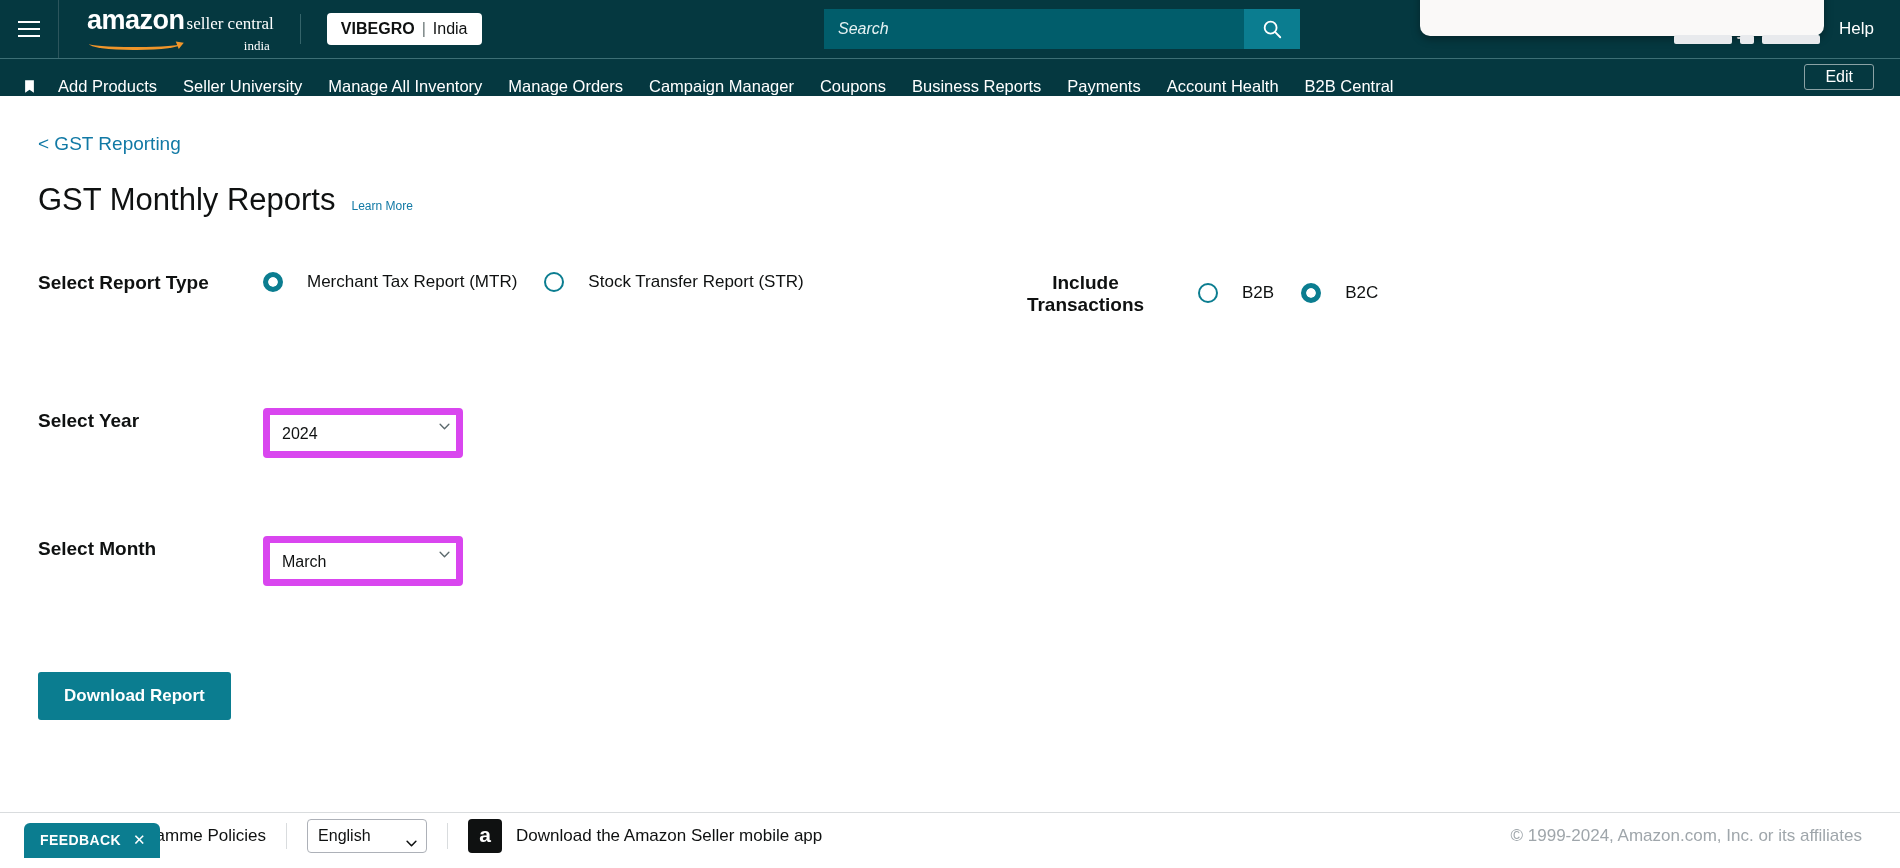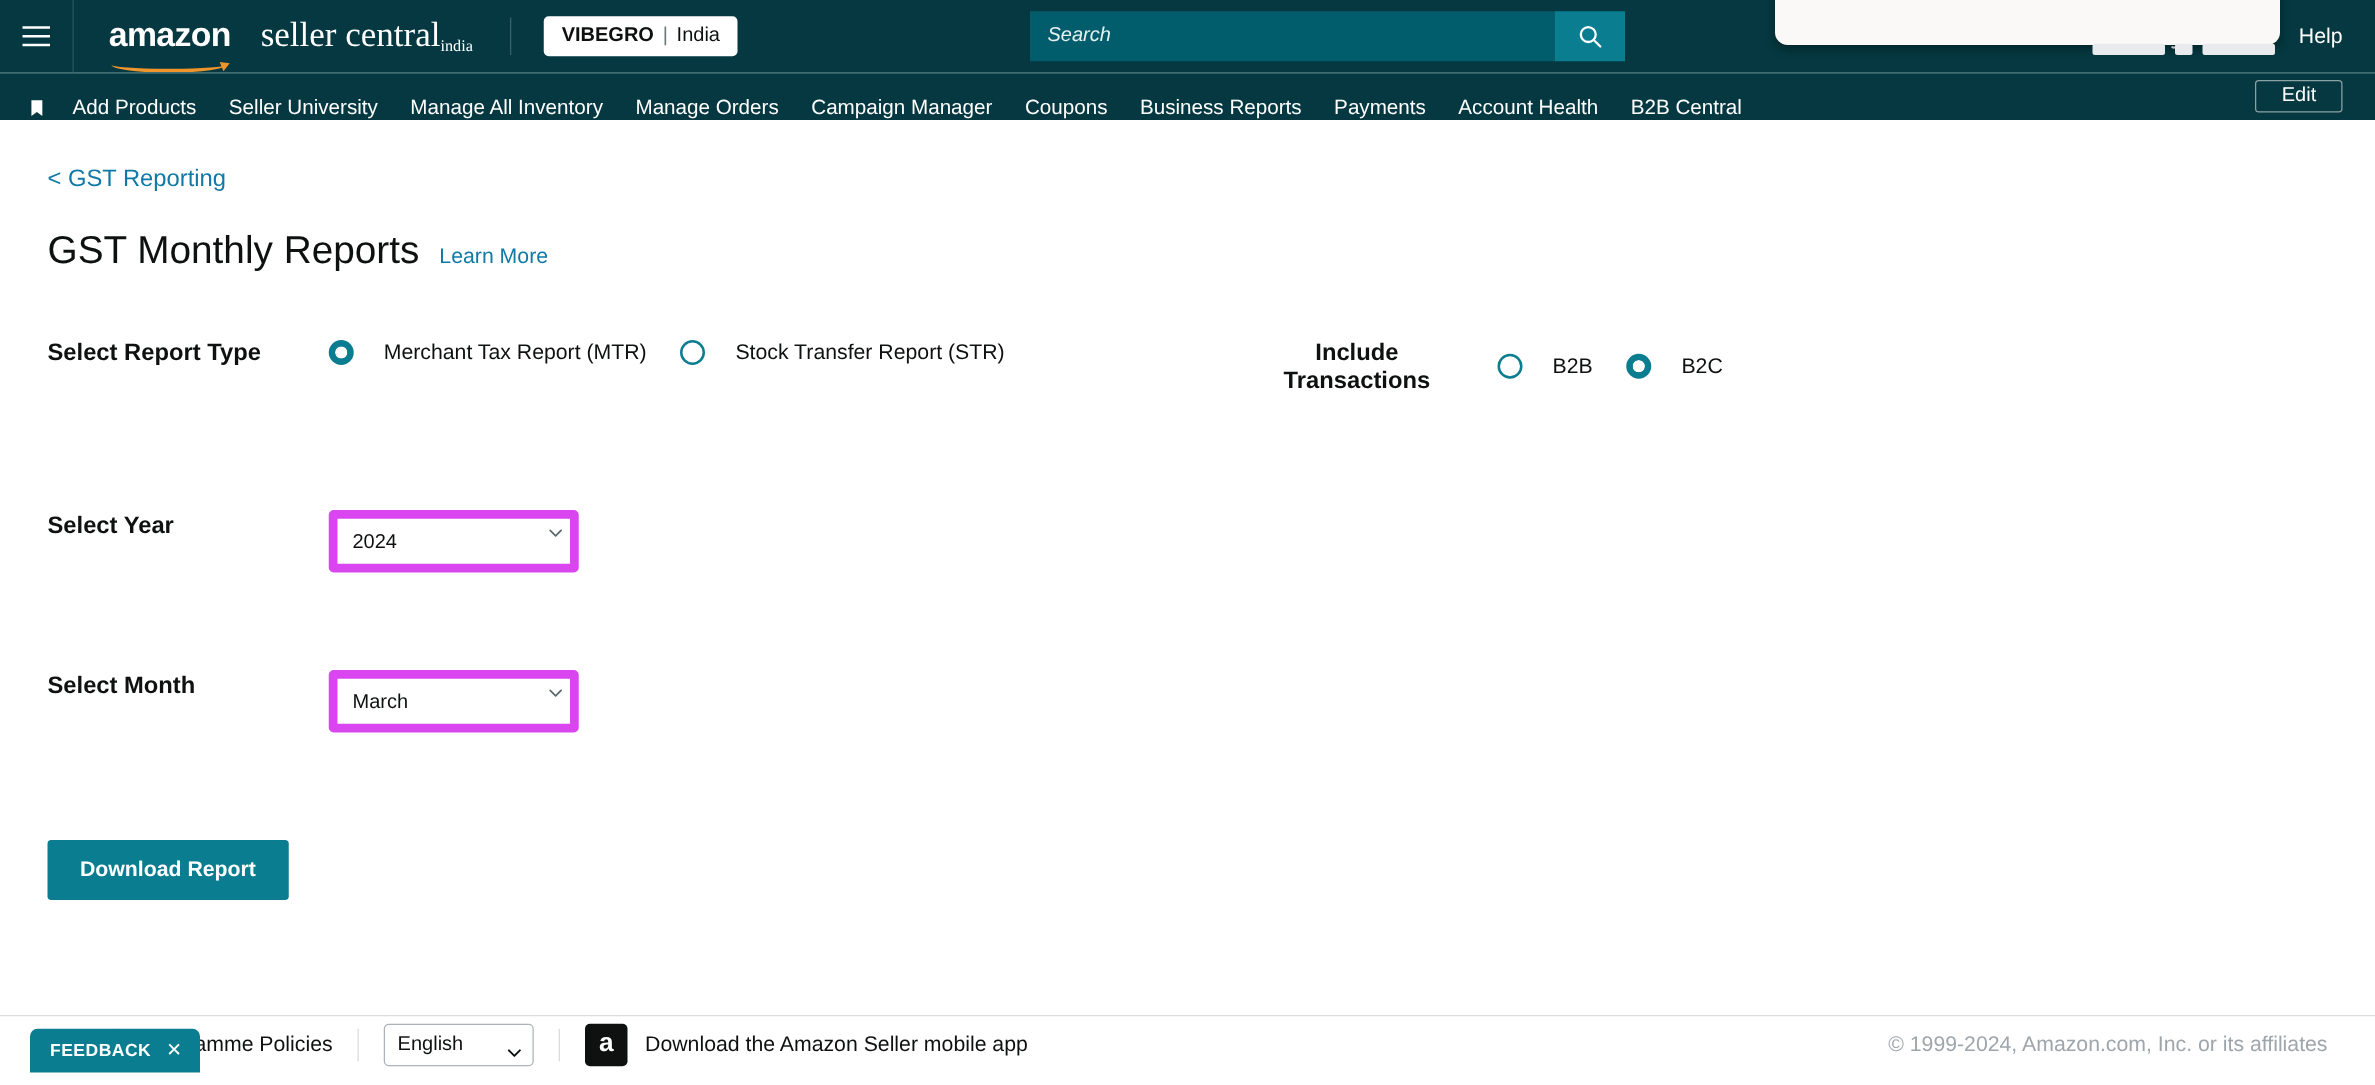--- a/index.html
+++ b/index.html
@@ -26,36 +26,36 @@
     gap: 5px;
     cursor: pointer;
   }
   .hamburger span {
     display: block; width: 22px; height: 2px; background: #ffffff;
   }
   .topbar-divider {
     width: 1px; height: 58px; background: #2c555c;
   }
   .logo-wrap {
-    display: flex; flex-direction: row;
+    display: flex; flex-direction: column;
     padding: 0 26px 0 28px;
     position: relative;
     cursor: pointer;
   }
   .logo-line {
     display: flex; align-items: baseline;
   }
   .logo-amazon {
     font-family: "Liberation Sans", sans-serif;
     font-size: 27px; font-weight: 700; letter-spacing: -0.5px;
     color: #ffffff;
   }
   .logo-sc {
     font-family: "Liberation Serif", serif;
-    font-size: 28px; color: #ffffff; margin-left: 24px;
+    font-size: 17px; color: #ffffff; margin-left: 2px;
   }
   .logo-smile {
     position: absolute;
     left: 30px; top: 32px;
     width: 92px; height: 13px;
     border-bottom: 3px solid #f0952a;
     border-radius: 0 0 48% 48%;
   }
   .logo-smile:after {
     content: "";
@@ -195,21 +195,21 @@
     cursor: pointer;
   }
   .title-row {
     display: flex; align-items: baseline; gap: 16px;
     margin-top: 27px;
   }
   .page-title {
     font-size: 31px; font-weight: 400; color: #0f1111;
   }
   .learn-more {
-    font-size: 17px; color: #1179a5; cursor: pointer;
+    font-size: 12px; color: #1179a5; cursor: pointer;
   }
 
   .form-row {
     display: flex;
     margin-top: 52px;
     position: relative;
   }
   .field-label {
     width: 225px;
     font-size: 19px; font-weight: 700; color: #0f1111;

